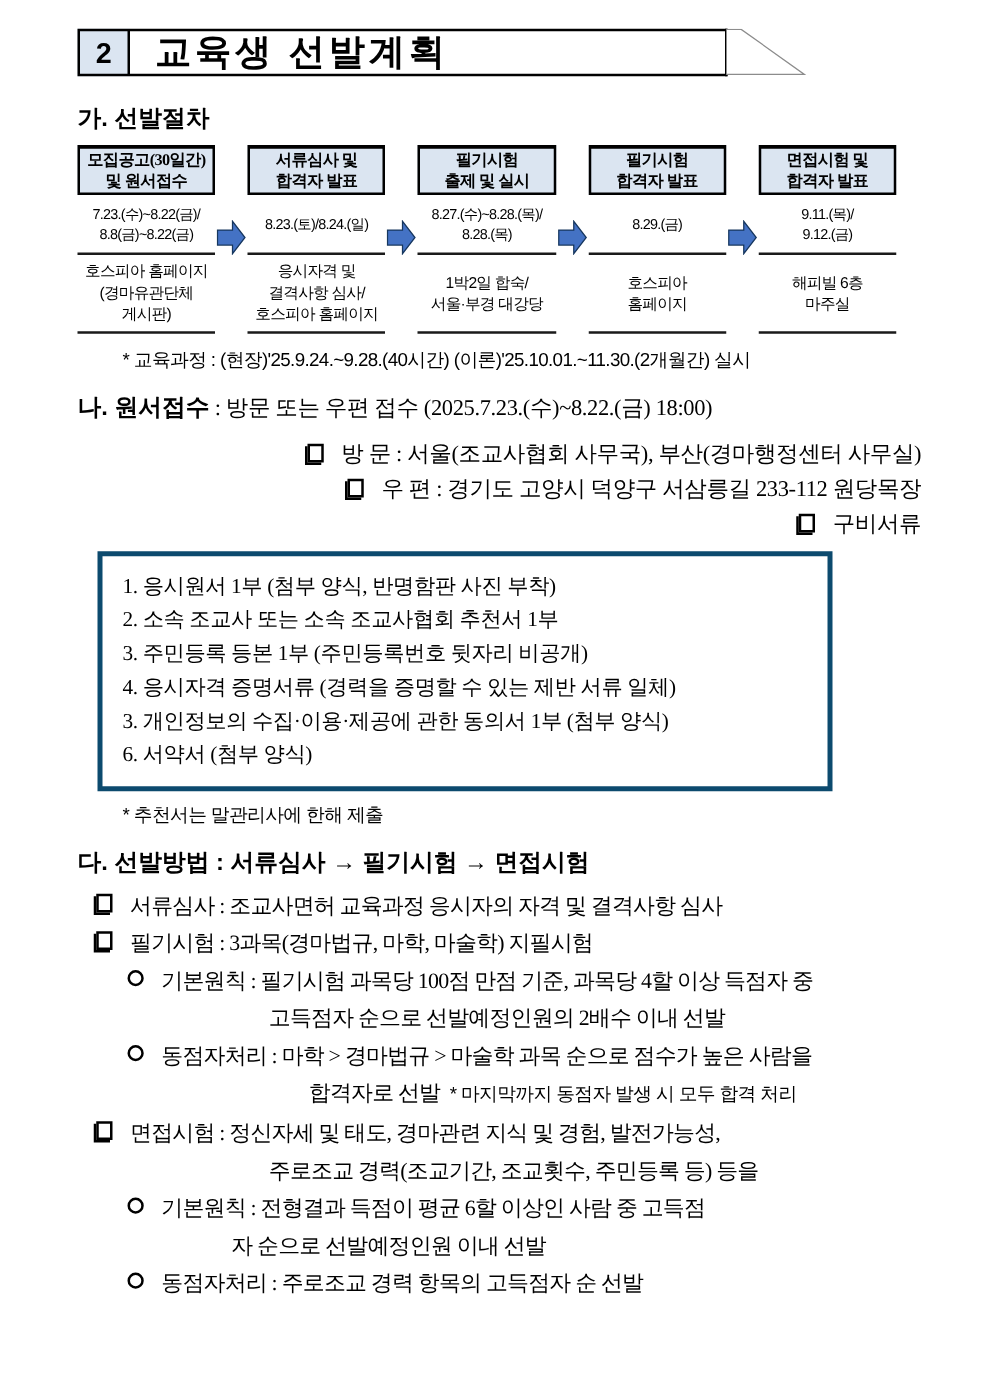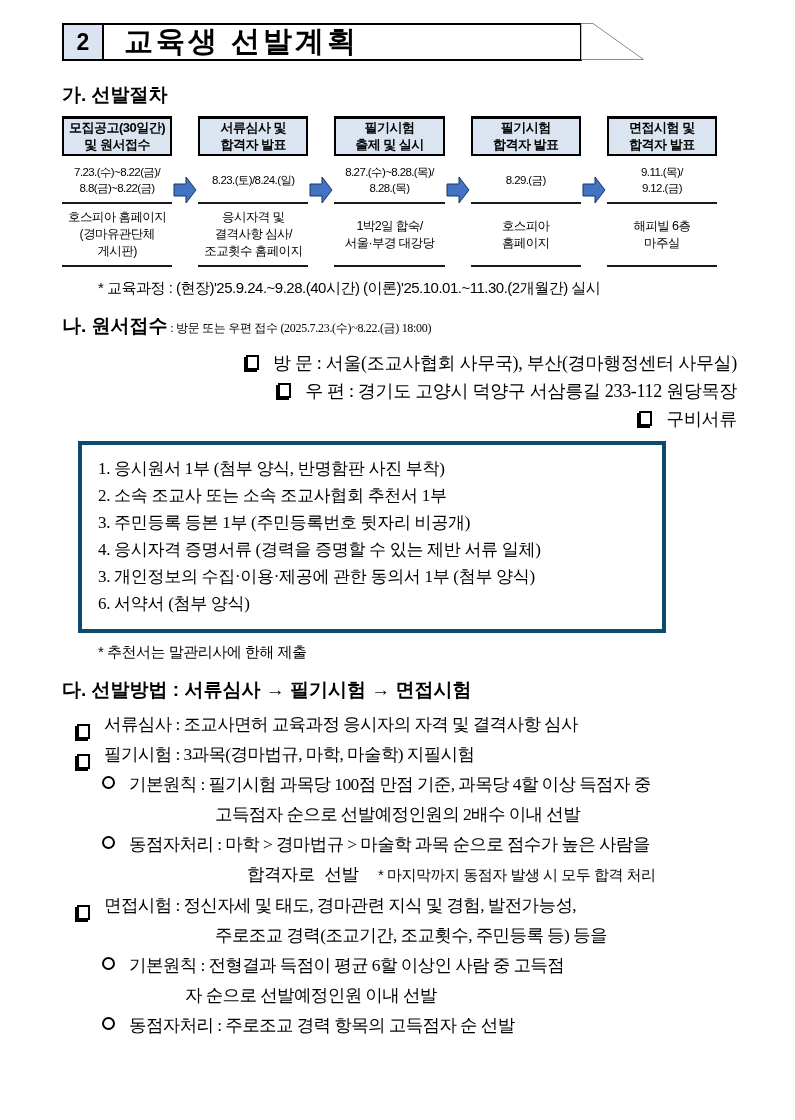--- a/index.html
+++ b/index.html
@@ -10,28 +10,28 @@
   
   .banner { display:flex; align-items:stretch; height:38px; margin-bottom:21px; }
   .bnum { width:42px; background:#dbe5f1; border:2px solid #000; display:flex; align-items:center; justify-content:center;
           font-family:"Liberation Sans","DejaVu Sans",sans-serif; font-weight:bold; font-size:23px; }
   .btitle { width:478px; border:2px solid #000; border-left:none; display:flex; align-items:center; padding-left:20px;
           font-family:"Liberation Sans","DejaVu Sans",sans-serif; font-weight:bold; font-size:29px; letter-spacing:3px; }
   .btail { margin-left:-1px; }
 
   
   .hmain { font-family:"Liberation Sans","DejaVu Sans",sans-serif; font-weight:bold; font-size:19px; margin-bottom:8px; }
-  .h-na-rest { font-family:"Liberation Serif","DejaVu Serif",serif; font-weight:normal; font-size:12px; letter-spacing:-0.3px; }
+  .h-na-rest { font-family:"Liberation Serif","DejaVu Serif",serif; font-weight:normal; font-size:18px; letter-spacing:-0.3px; }
 
   
   .flow { display:flex; width:655px; margin-bottom:12px; }
   .fcol { flex:1 1 0; display:flex; flex-direction:column; min-width:0; }
   .fhead { background:#dbe5f1; border:2px solid #000; border-top-width:3px; min-height:40px;
            display:flex; align-items:center; justify-content:center; text-align:center;
-           font-family:Liberation Sans, sans-serif; font-weight:bold; font-size:13px; line-height:1.3;
+           font-family:Liberation Serif, serif; font-weight:bold; font-size:13px; line-height:1.3;
            white-space:pre; letter-spacing:-0.5px; }
   .fdate { margin-top:4px; border-bottom:2px solid #1a1a1a; min-height:44px;
            display:flex; align-items:center; justify-content:center; text-align:center;
            font-family:"Liberation Sans","DejaVu Sans",sans-serif; font-size:11.5px; line-height:1.35; white-space:pre; letter-spacing:-0.6px; }
   .fplace { border-bottom:2px solid #1a1a1a; min-height:63px; padding:2px 0;
            display:flex; align-items:center; justify-content:center; text-align:center;
            font-family:"Liberation Sans","DejaVu Sans",sans-serif; font-size:12.5px; line-height:1.35; white-space:pre; letter-spacing:-0.6px; }
   .fgap { width:26px; flex:0 0 26px; display:flex; justify-content:center; align-items:flex-start; padding-top:60px; }
 
   
@@ -45,27 +45,27 @@
          box-shadow:-2px 2px 0 0 #000; margin:6px 14px 0 2px; background:#fff; }
   .obx { flex:0 0 auto; display:inline-block; width:13px; height:13px; border:2px solid #000; border-radius:50%;
          margin:7px 14px 0 2px; background:#fff; }
 
   
   .docbox { border:4px solid #0c4a6e; width:588px; margin:8px 0 10px 16px; padding:10px 16px 12px 16px; }
   .docline { font-size:17px; line-height:27px; letter-spacing:-0.3px; white-space:nowrap; }
 
   
   .da-line { font-size:17.5px; line-height:30px; letter-spacing:-0.6px; white-space:nowrap; }
-  .da-item { display:flex; align-items:flex-end; padding-left:13px; }
+  .da-item { display:flex; align-items:flex-start; padding-left:13px; }
   .da-item-c { display:flex; align-items:flex-start; padding-left:38px; }
   .cont-1 { padding-left:153px; }
   .cont-2 { padding-left:185px; }
   .cont-3 { padding-left:123px; }
   .small-note { font-size:15px; font-family:"Liberation Sans","DejaVu Sans",sans-serif; letter-spacing:-0.5px; }
-  .pre { white-space:pre;font-family:Liberation Mono, monospace; }
+  .pre { white-space:pre; }
 </style>
 </head>
 <body>
 
 <div class="page">
 
   <div class="banner">
     <div class="bnum">2</div>
     <div class="btitle">교육생 선발계획</div>
     <svg class="btail" width="64" height="38" viewBox="0 0 64 38">
@@ -89,21 +89,21 @@
       <svg width="24" height="28" viewBox="0 0 24 28">
         <polygon points="1,8 13,8 13,1 23,14 13,27 13,20 1,20" fill="#4472c4" stroke="#17375e" stroke-width="1"></polygon>
       </svg>
     </div>
     <div class="fcol">
       <div class="fhead">서류심사 및
 합격자 발표</div>
       <div class="fdate">8.23.(토)/8.24.(일)</div>
       <div class="fplace">응시자격 및
 결격사항 심사/
-조교횟수 홈페이지</div>
+호스피아 홈페이지</div>
     </div>
     <div class="fgap">
       <svg width="24" height="28" viewBox="0 0 24 28">
         <polygon points="1,8 13,8 13,1 23,14 13,27 13,20 1,20" fill="#4472c4" stroke="#17375e" stroke-width="1"></polygon>
       </svg>
     </div>
     <div class="fcol">
       <div class="fhead">필기시험
 출제 및 실시</div>
       <div class="fdate">8.27.(수)~8.28.(목)/

